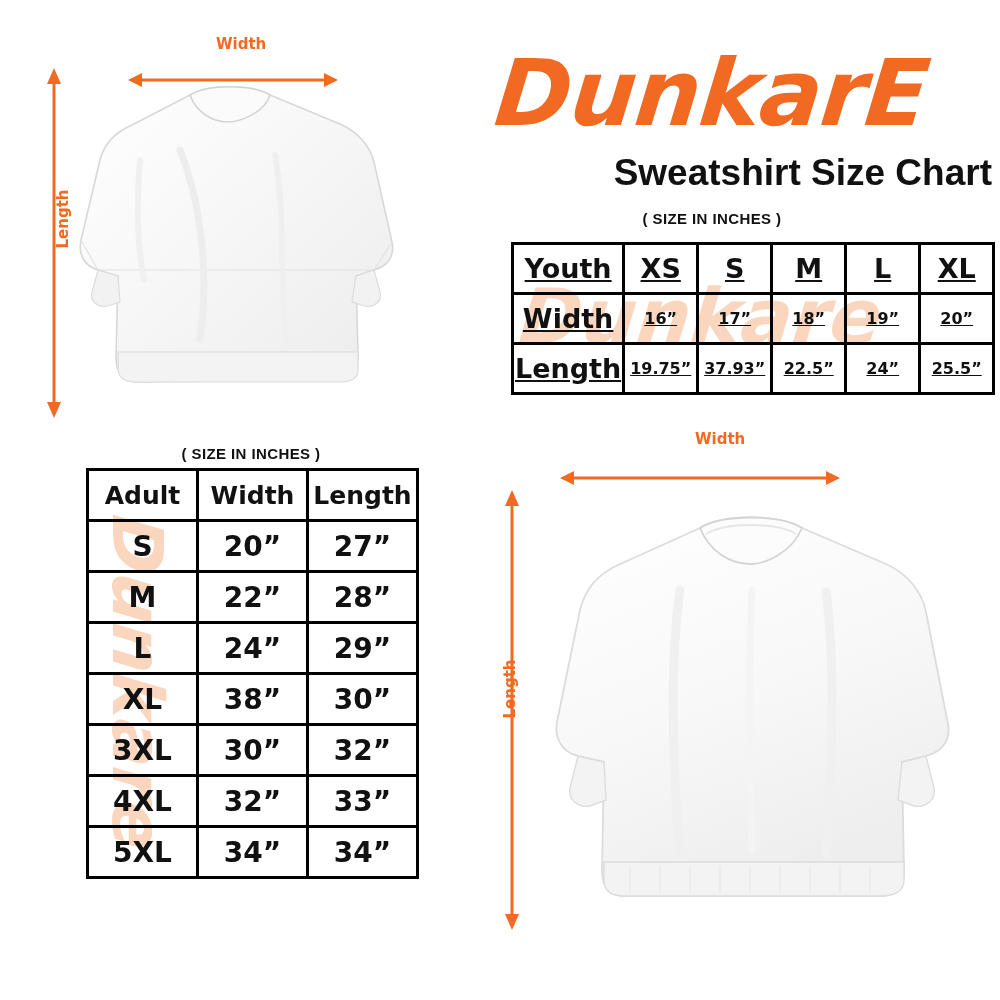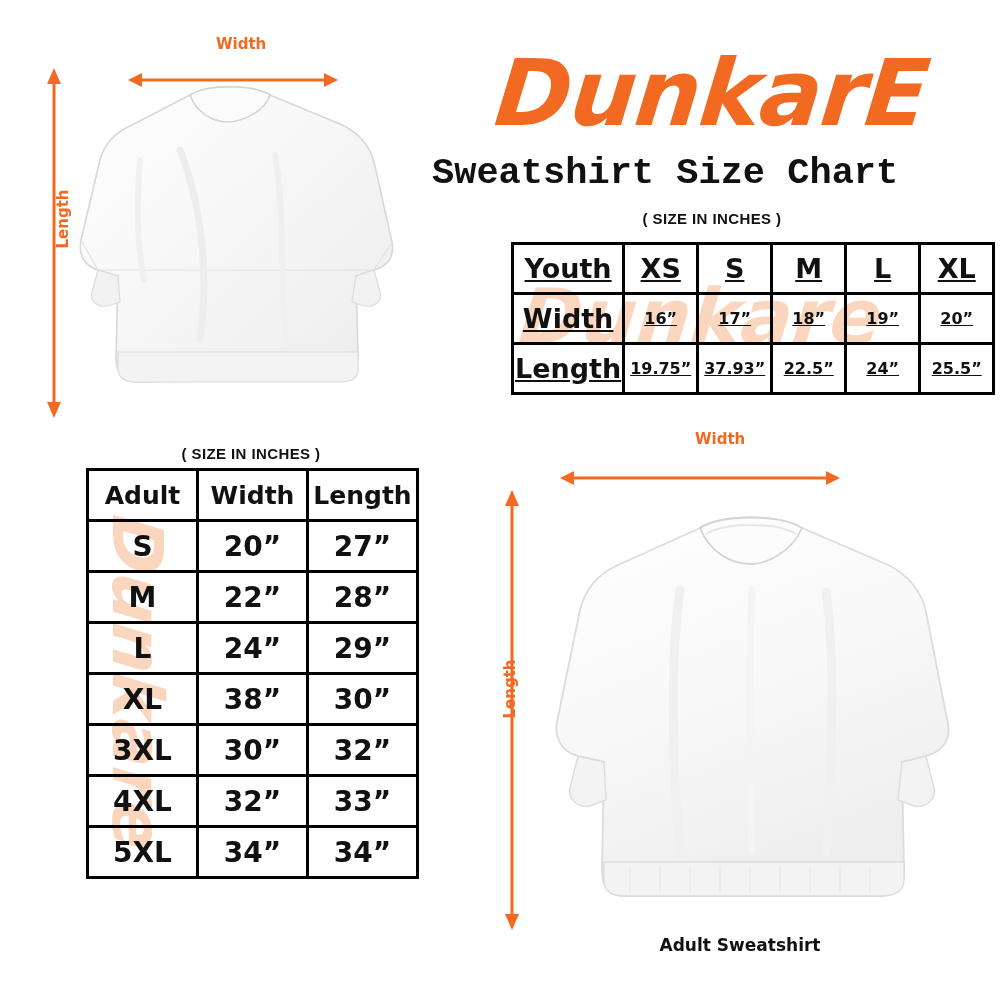--- a/index.html
+++ b/index.html
@@ -31,25 +31,25 @@
     font-style: italic;
     color: #F26A21;
     letter-spacing: -1px;
     line-height: 1;
     transform: skewX(-6deg);
   }
   .chart-title {
     position: absolute;
     left: 432px; top: 152px;
     width: 560px;
-    text-align: left;
+    text-align: right;
     font-size: 37px;
     font-weight: bold;
     color: #111;
-    font-family: Liberation Mono, monospace;
+    font-family: Liberation Sans, sans-serif;
   }
   .units-top {
     position: absolute;
     left: 432px; top: 210px;
     width: 560px;
     text-align: center;
     font-size: 15px;
     font-weight: bold;
     color: #111;
     letter-spacing: 0.4px;
@@ -362,16 +362,15 @@
     </svg>
     <div class="measure-label" style="left:225px; top:0px;">Width</div>
 
     <svg class="arrows" style="left:30px; top:60px;" width="40" height="440">
       <line x1="12" y1="12" x2="12" y2="428" stroke="#F26A21" stroke-width="3"></line>
       <polygon points="12,0 5,16 19,16" fill="#F26A21"></polygon>
       <polygon points="12,440 5,424 19,424" fill="#F26A21"></polygon>
     </svg>
     <div class="measure-label vert" style="left:5px; top:250px; width:70px; text-align:center;">Length</div>
 
-    <div class="caption" style="left:140px; top:505px; width:260px;">Adult Sweatshirt</div>
   </div>
 
 </div>
 
 </body></html>

